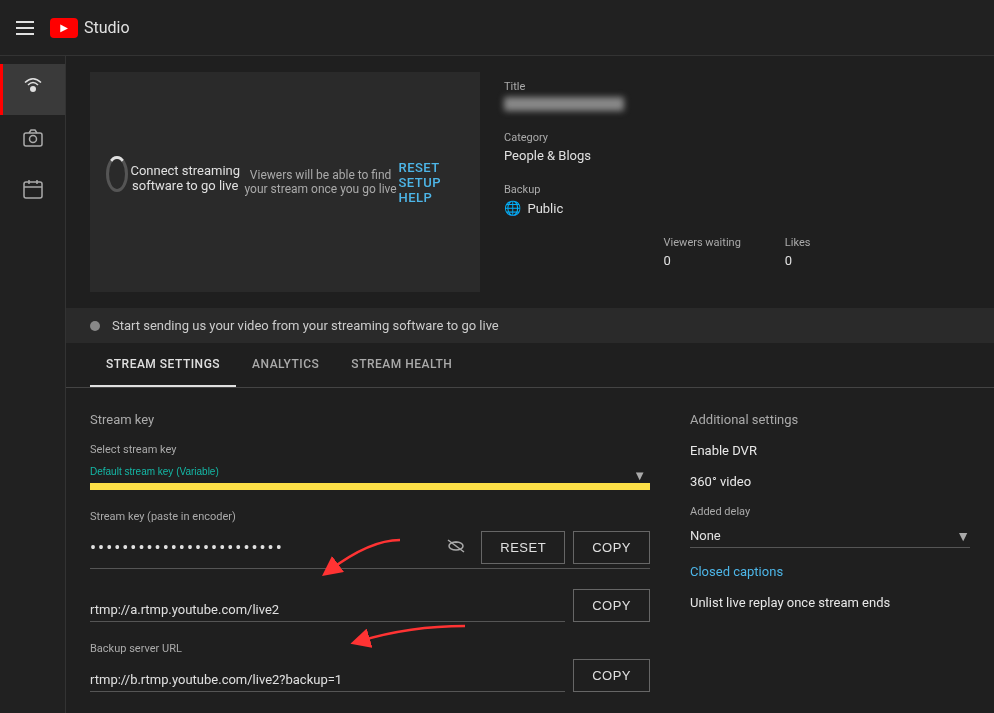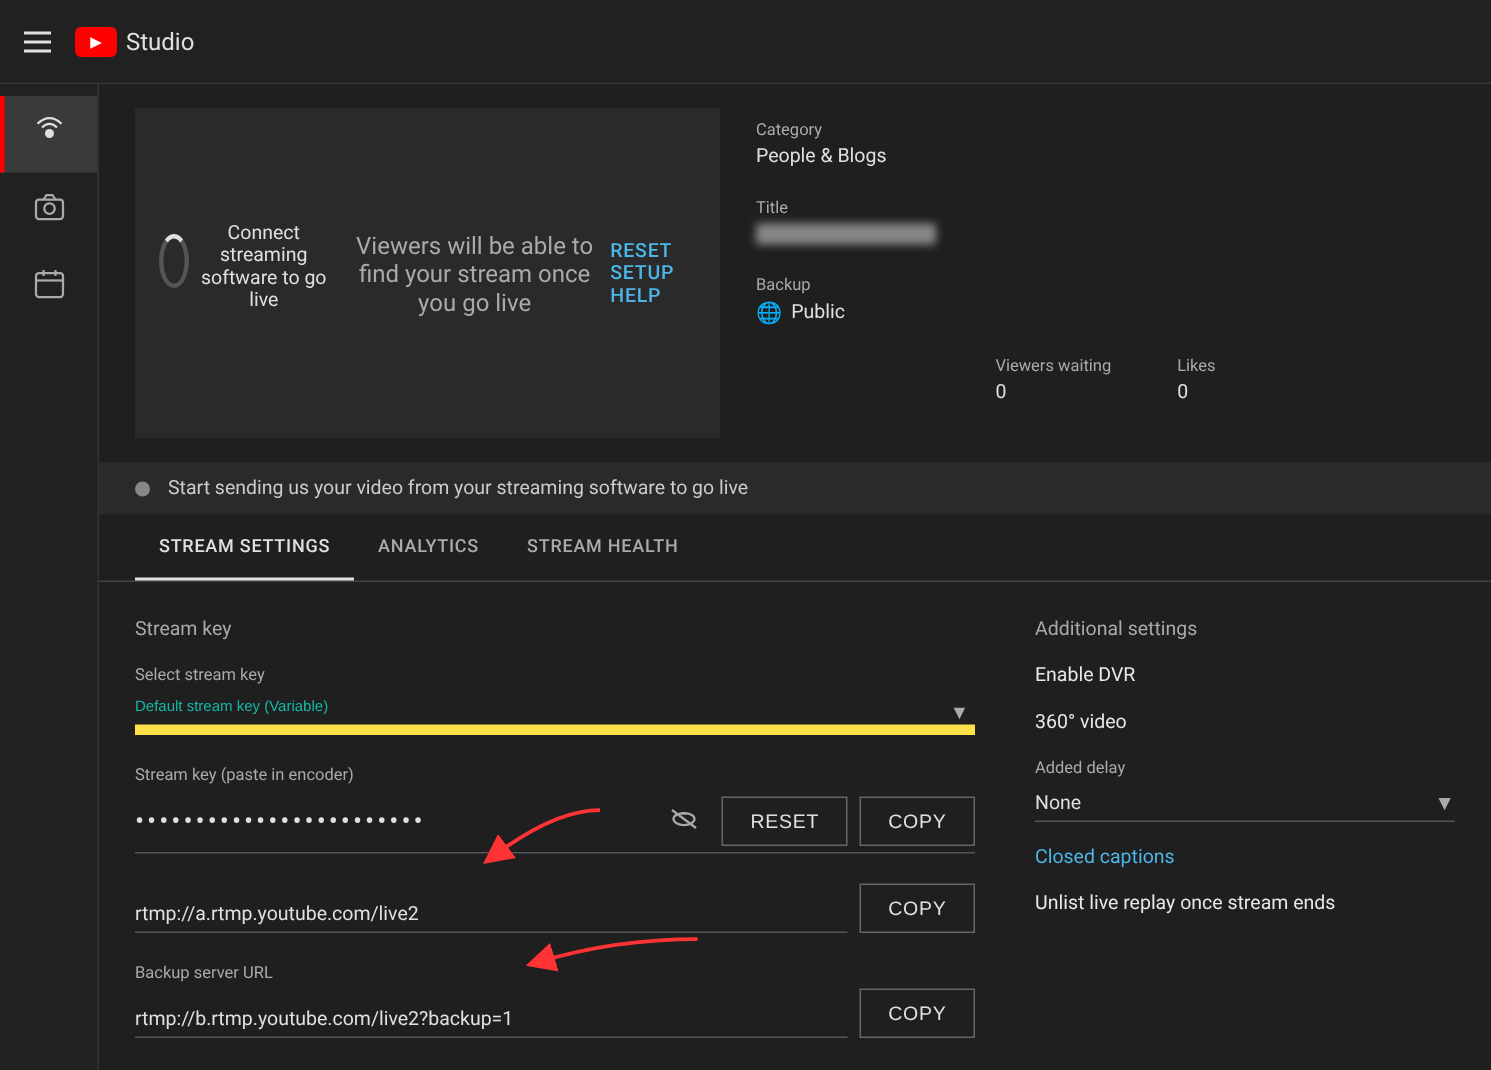--- a/index.html
+++ b/index.html
@@ -118,21 +118,21 @@
 
     .preview-text-main {
       color: #e0e0e0;
       font-size: 13px;
       text-align: center;
       margin-bottom: 8px;
     }
 
     .preview-text-sub {
       color: #aaa;
-      font-size: 16px;
+      font-size: 12px;
       text-align: center;
     }
 
     .stream-setup-link {
       color: #4db6e8;
       font-size: 13px;
       font-weight: 500;
       text-decoration: none;
       letter-spacing: 0.5px;
       cursor: pointer;
@@ -419,26 +419,26 @@
 
       <div class="preview-area">
         <div class="spinner"></div>
         <div class="preview-text-main">Connect streaming software to go live</div>
         <div class="preview-text-sub">Viewers will be able to find your stream once you go live</div>
         <a class="stream-setup-link">RESET SETUP HELP</a>
       </div>
 
       <div class="stream-info">
         <div class="field-group">
+          <div class="info-label">Title</div>
+          <div class="blurred-bar"></div>
+        </div>
+        <div class="field-group">
           <div class="info-label">Category</div>
           <div class="info-value">People &amp; Blogs</div>
-        </div>
-        <div class="field-group">
-          <div class="info-label">Title</div>
-          <div class="blurred-bar"></div>
         </div>
         <div class="field-group">
           <div class="info-label">Backup</div>
           <div class="privacy-row">
             <span class="globe-icon">🌐</span>
             <span class="info-value" style="margin-bottom:0">Public</span>
           </div>
         </div>
         <div class="info-row">
           <div class="info-col">

